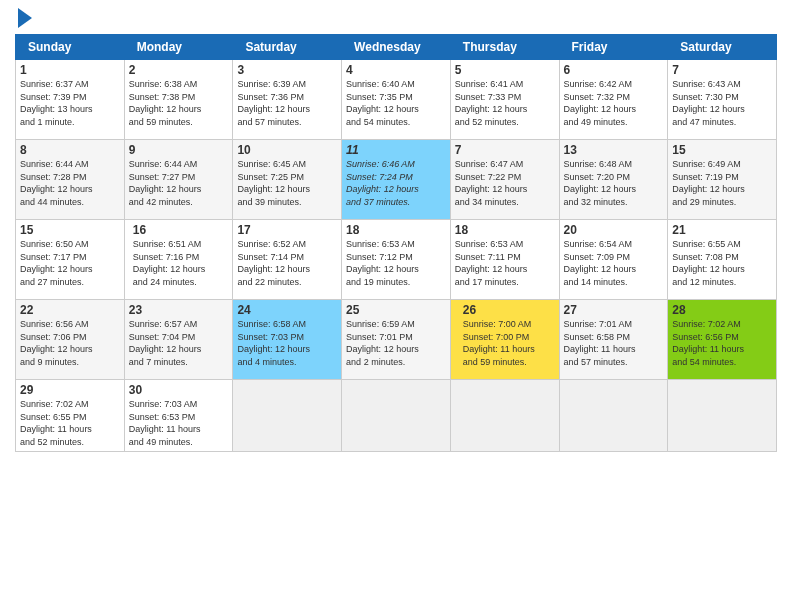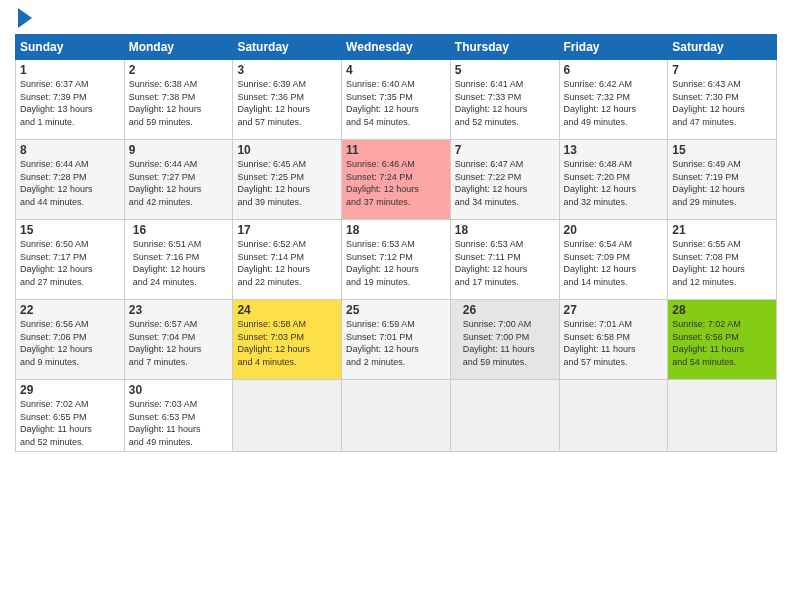--- a/index.html
+++ b/index.html
@@ -63,21 +63,21 @@
     .calendar {
       width: 100%;
       border-collapse: collapse;
       table-layout: fixed;
     }
     .calendar th {
       background: #1a6bb5;
       color: #fff;
       font-size: 12px;
       font-weight: bold;
-      padding: 5px 4px;
+      padding: 5px 12px;
       text-align: left;
       border: 1px solid #1a6bb5;
       margin-top: 12px;
     }
     .calendar td {
       border: 1px solid #ccc;
       vertical-align: top;
       padding: 3px 4px;
       font-size: 9.5px;
       color: #333;
@@ -174,21 +174,21 @@
             <div class="day-info">Sunrise: 6:44 AM<br>Sunset: 7:28 PM<br>Daylight: 12 hours<br>and 44 minutes.</div>
           </td>
           <td style="background: rgb(245, 245, 245);">
             <span class="day-num">9</span>
             <div class="day-info">Sunrise: 6:44 AM<br>Sunset: 7:27 PM<br>Daylight: 12 hours<br>and 42 minutes.</div>
           </td>
           <td style="background: rgb(245, 245, 245);">
             <span class="day-num">10</span>
             <div class="day-info">Sunrise: 6:45 AM<br>Sunset: 7:25 PM<br>Daylight: 12 hours<br>and 39 minutes.</div>
           </td>
-          <td style="background: #fca5a5;">
+          <td style="background: #7dd3fc; font-style: italic;">
             <span class="day-num">11</span>
             <div class="day-info">Sunrise: 6:46 AM<br>Sunset: 7:24 PM<br>Daylight: 12 hours<br>and 37 minutes.</div>
           </td>
           <td style="background: rgb(245, 245, 245);">
             <span class="day-num">7</span>
             <div class="day-info">Sunrise: 6:47 AM<br>Sunset: 7:22 PM<br>Daylight: 12 hours<br>and 34 minutes.</div>
           </td>
           <td style="background: rgb(245, 245, 245);">
             <span class="day-num">13</span>
             <div class="day-info">Sunrise: 6:48 AM<br>Sunset: 7:20 PM<br>Daylight: 12 hours<br>and 32 minutes.</div>
@@ -230,29 +230,29 @@
         </tr>
         <tr>
           <td style="background: rgb(245, 245, 245);">
             <span class="day-num">22</span>
             <div class="day-info">Sunrise: 6:56 AM<br>Sunset: 7:06 PM<br>Daylight: 12 hours<br>and 9 minutes.</div>
           </td>
           <td style="background: rgb(245, 245, 245);">
             <span class="day-num">23</span>
             <div class="day-info">Sunrise: 6:57 AM<br>Sunset: 7:04 PM<br>Daylight: 12 hours<br>and 7 minutes.</div>
           </td>
-          <td style="background: #fde047;">
+          <td style="background: #7dd3fc;">
             <span class="day-num">24</span>
             <div class="day-info">Sunrise: 6:58 AM<br>Sunset: 7:03 PM<br>Daylight: 12 hours<br>and 4 minutes.</div>
           </td>
           <td style="background: rgb(245, 245, 245);">
             <span class="day-num">25</span>
             <div class="day-info">Sunrise: 6:59 AM<br>Sunset: 7:01 PM<br>Daylight: 12 hours<br>and 2 minutes.</div>
           </td>
-          <td style="background: #e5e5e5; padding-left: 12px;">
+          <td style="background: #fde047; padding-left: 12px;">
             <span class="day-num">26</span>
             <div class="day-info">Sunrise: 7:00 AM<br>Sunset: 7:00 PM<br>Daylight: 11 hours<br>and 59 minutes.</div>
           </td>
           <td style="background: rgb(245, 245, 245);">
             <span class="day-num">27</span>
             <div class="day-info">Sunrise: 7:01 AM<br>Sunset: 6:58 PM<br>Daylight: 11 hours<br>and 57 minutes.</div>
           </td>
           <td style="background: #84cc16;">
             <span class="day-num">28</span>
             <div class="day-info">Sunrise: 7:02 AM<br>Sunset: 6:56 PM<br>Daylight: 11 hours<br>and 54 minutes.</div>

